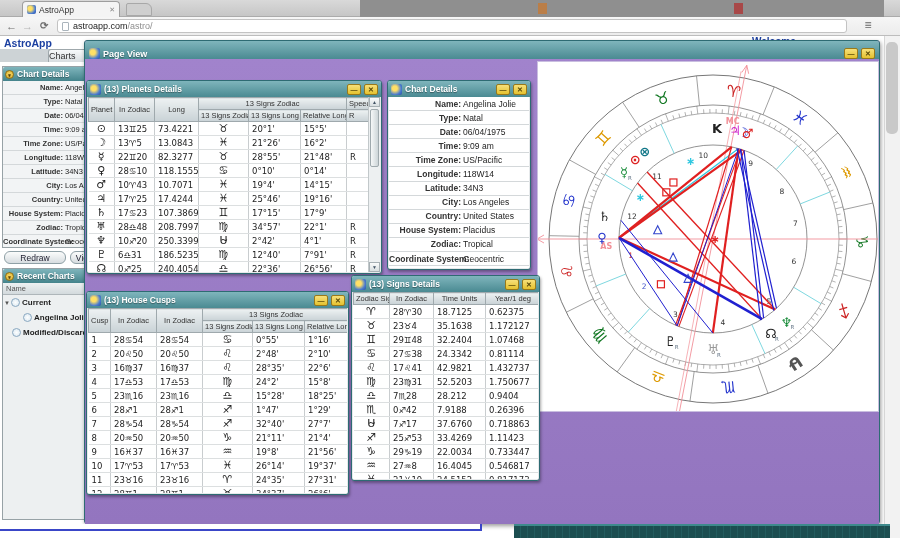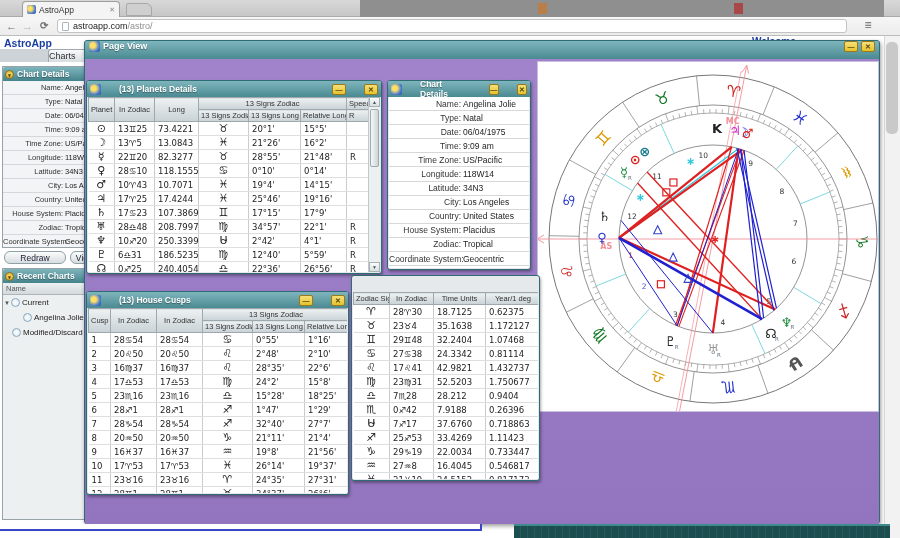--- a/index.html
+++ b/index.html
@@ -48,58 +48,58 @@
   .panel { left:2px; width:84px; background:#EDF0F1; border:1px solid #97A2A6; }
   .phead { height:14px; background:linear-gradient(#7FB5BC,#44848C); color:#fff;
     font-size:8.5px; font-weight:bold; display:flex; align-items:center; padding:0 2px;
     text-shadow:0 1px 1px rgba(0,0,0,.4); border-radius:2px 2px 0 0; }
   .picon { width:9px; height:9px; border-radius:50%; margin-right:3px;
     background:radial-gradient(#F7DD6E,#E0AE28); border:1px solid #8F6F14;
     color:#5A4206; font-size:5px; line-height:8px; text-align:center; font-weight:bold; }
   #side-panel { top:66px; height:182px; overflow:hidden; }
   .frow { display:flex; height:14px; border-bottom:1px solid #D4D8DA; background:#F2F4F5;
     font-size:7.5px; align-items:center; white-space:nowrap; }
-  .flabel { width:60px; text-align:right; font-weight:normal; color:#333; flex:none; }
+  .flabel { width:60px; text-align:right; font-weight:bold; color:#333; flex:none; }
   .fval { margin-left:2px; color:#222; overflow:hidden; }
   #redraw-btn { left:4px; top:251px; width:62px; height:13px; font-size:8.5px; color:#223;
     background:linear-gradient(#FBFCFC,#D7DDE0); border:1px solid #8FA0A6;
     border-radius:6px; text-align:center; line-height:12px; }
   #view-btn { left:70px; top:251px; width:30px; height:13px; font-size:8.5px; color:#223;
     background:linear-gradient(#FBFCFC,#D7DDE0); border:1px solid #8FA0A6;
     border-radius:6px; text-align:center; line-height:12px; overflow:hidden; }
   #recent-panel { top:268px; height:252px; overflow:hidden; }
   #recent-colhead { height:12px; background:linear-gradient(#EDF1F2,#D3DADD);
     border-bottom:1px solid #AEB6BA; font-size:7.5px; color:#555; padding:1px 3px; }
   .titem { display:flex; align-items:center; height:15px; font-size:8px; color:#222;
-    white-space:nowrap; overflow:hidden; }
+    white-space:nowrap; overflow:hidden;font-weight:bold; }
   .tw { width:8px; font-size:6px; color:#555; text-align:center; flex:none; }
   .tc { width:9px; height:9px; border-radius:50%; border:1px solid #8AA8C0; flex:none;
     background:radial-gradient(#FDFEFE,#D8E6F0); margin-right:2px; }
 
   
   #pageview { left:84px; top:40px; width:796px; height:484px;
     border:1px solid #2E6B73; border-radius:3px; background:#9878C4;
     box-shadow:1px 2px 4px rgba(0,0,0,.4); }
   #pv-title { height:18px; background:linear-gradient(#7FB5BC,#4A8A92);
-    display:flex; align-items:flex-start; padding:0 4px; border-radius:2px 2px 0 0; }
+    display:flex; align-items:flex-end; padding:0 4px; border-radius:2px 2px 0 0; }
   .ttext { color:#fff; font-size:9px; font-weight:bold; text-shadow:0 1px 1px rgba(0,0,0,.4); }
   .winbtn { width:14px; height:11px; border-radius:2px; margin-left:3px;
     background:linear-gradient(#F7E07A,#E5C22F); border:1px solid #99791A;
     color:#5A4A08; font-size:7px; line-height:9px; text-align:center; font-weight:bold; }
   .spacer { flex:1; }
   #pv-client { position:absolute; left:0; top:18px; width:794px; height:465px;
     background:linear-gradient(#A183CC,#9375BF); overflow:hidden; }
   #chart-panel { left:452px; top:2px; width:342px; height:351px; background:#fff;
     border:1px solid #C9BEE0; }
 
   
   .win { position:absolute; border:1px solid #2E6B73; border-radius:3px;
     background:#E6E9EB; box-shadow:1px 2px 3px rgba(0,0,0,.35); overflow:hidden; }
   .wtitle { height:16px; background:linear-gradient(#7FB5BC,#4A8A92);
-    display:flex; align-items:center; padding:0 3px;gap:15px; }
+    display:flex; align-items:center; padding:0 3px; }
   .wtitle .ttext { font-size:8.5px; }
   .appicon { width:11px; height:11px; border-radius:2px; margin-right:3px; flex:none;
     background:radial-gradient(circle at 35% 40%, #FFE066 25%, #4A7BD0 65%, #2B4FA0); }
   .wbody { position:absolute; left:1px; right:1px; top:16px; bottom:1px; background:#fff;
     overflow:hidden; }
   table { border-collapse:collapse; table-layout:fixed; }
   th { background:linear-gradient(#EDF1F2,#C9D2D6); border:1px solid #9FA9AD;
     font-size:7.5px; font-weight:normal; color:#333; padding:0 2px; height:12px;
     overflow:hidden; white-space:nowrap; }
   td { border-right:1px solid #C9CDCF; border-bottom:1px solid #DCDFE0;
@@ -619,21 +619,21 @@
                 <td>2°42'</td>
                 <td>4°1'</td>
                 <td>R</td>
               </tr>
               <tr>
                 <td class="g">♇</td>
                 <td>6♎31</td>
                 <td>186.5235</td>
                 <td class="g">♍</td>
                 <td>12°40'</td>
-                <td>5°59'</td>
+                <td>7°91'</td>
                 <td>R</td>
               </tr>
               <tr>
                 <td class="g">☊</td>
                 <td>0♐25</td>
                 <td>240.4054</td>
                 <td class="g">♎</td>
                 <td>22°36'</td>
                 <td>26°56'</td>
                 <td>R</td>
@@ -835,20 +835,27 @@
                 <td class="g">♉</td>
                 <td>34°37'</td>
                 <td>26°6'</td>
               </tr>
             </tbody>
         </table>
       </div>
     </div>
 
     <div class="win" id="win-signs" style="left:266px;top:216px;width:189px;height:206px;">
+      <div class="wtitle">
+        <span class="appicon"></span>
+        <span class="ttext">(13) Signs Details</span>
+        <span class="spacer"></span>
+        <span class="winbtn">—</span>
+        <span class="winbtn">✕</span>
+      </div>
       <div class="wbody">
         <table style="width:187px;">
           <colgroup>
               <col style="width:36px">
               <col style="width:44px">
               <col style="width:52px">
               <col style="width:55px">
             </colgroup>
           <thead>
             <tr>

